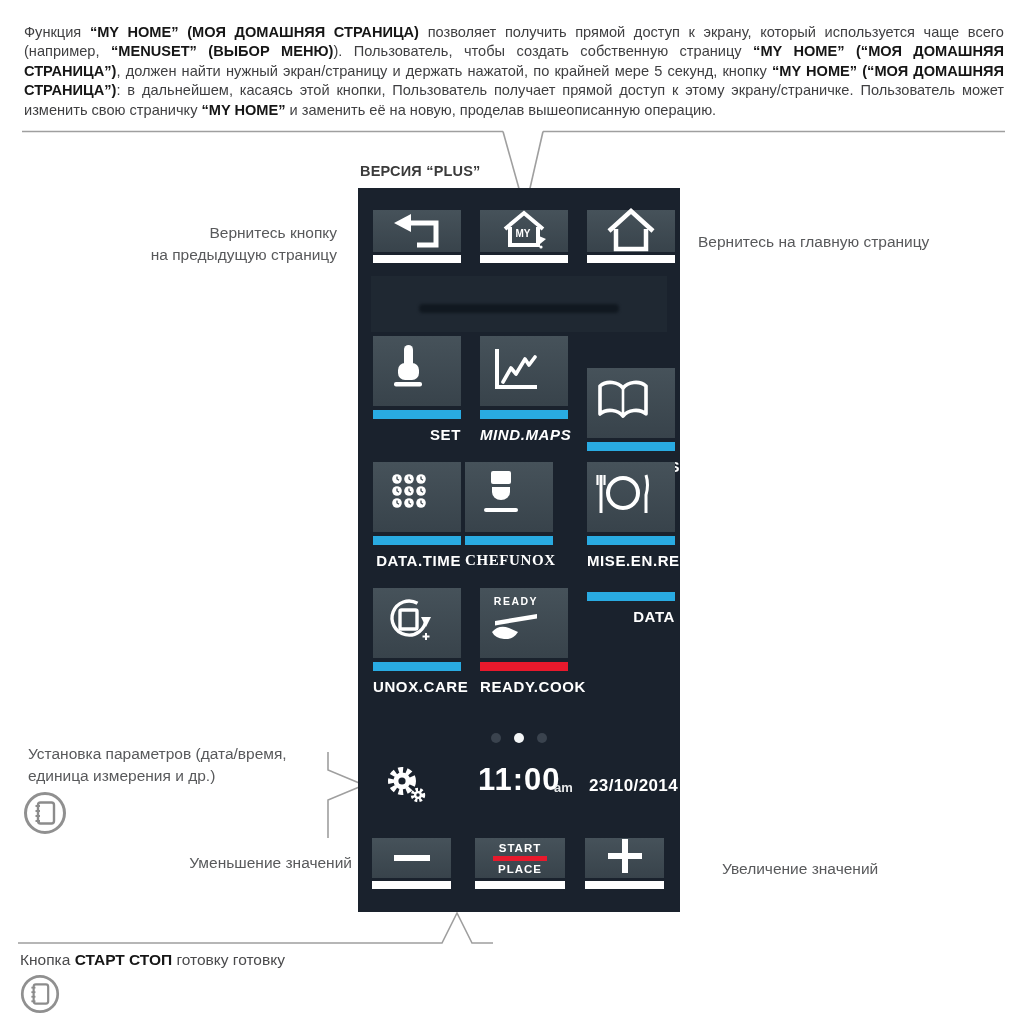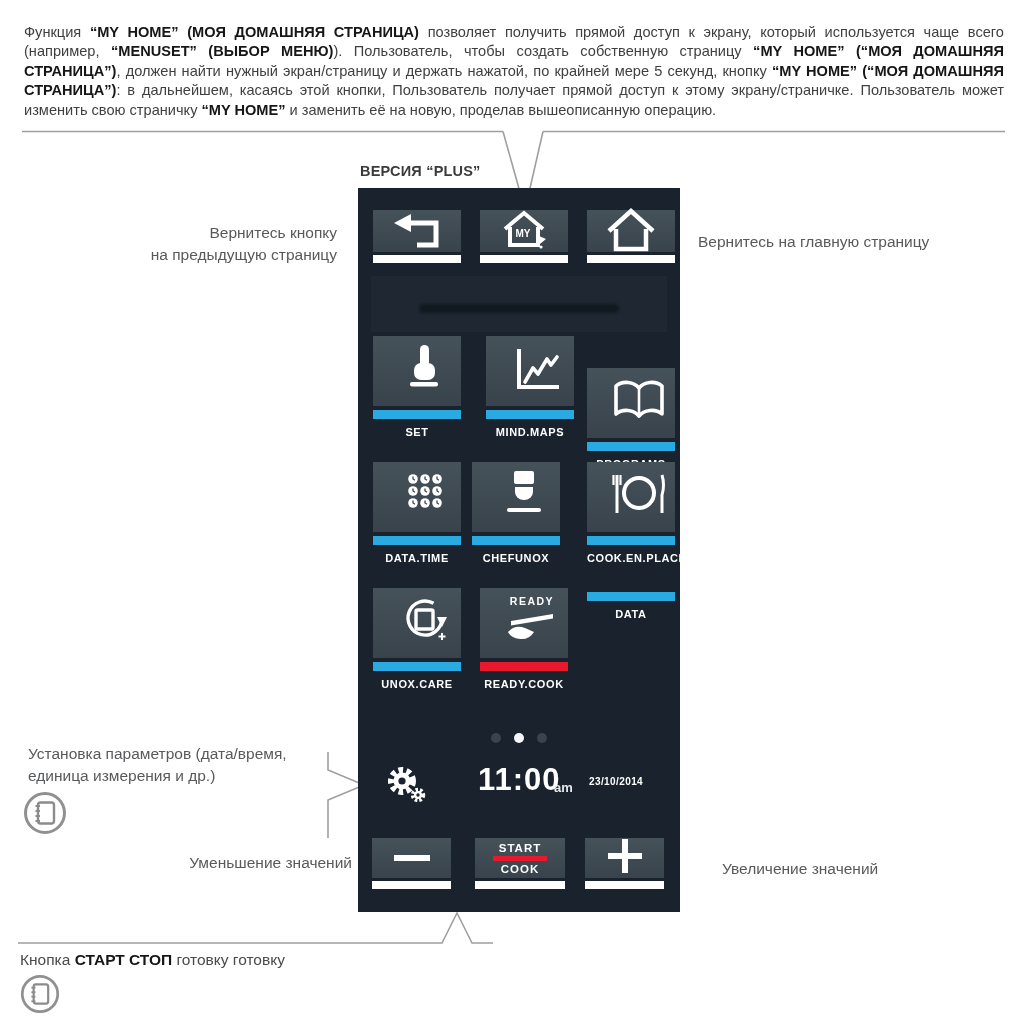--- a/index.html
+++ b/index.html
@@ -30,33 +30,33 @@
   .face{background:linear-gradient(180deg,#46525a 0%,#38434b 100%);}
   .navbtn,.ctrlbtn{position:absolute;width:88px;cursor:pointer;}
   .navbtn .face{height:42px;display:flex;align-items:center;justify-content:center;}
   .whitebar{height:8px;background:#fff;margin-top:3px;}
 
   .ghost{position:absolute;left:13px;top:88px;width:296px;height:56px;background:#1f2832;}
   .ghost-smudge{position:absolute;left:48px;top:28px;width:200px;height:9px;background:#0c131a;
                 opacity:.75;filter:blur(1.6px);border-radius:4px;}
 
   .tile{position:absolute;width:88px;cursor:pointer;}
-  .tile .face{height:70px;display:flex;align-items:center;justify-content:flex-end;}
+  .tile .face{height:70px;display:flex;align-items:center;justify-content:flex-start;}
   .tilebar{height:9px;margin-top:4px;}
-  .tilelabel{margin-top:7px;text-align:center;font-size:11px;font-weight:700;color:#fff;
+  .tilelabel{margin-top:7px;text-align:right;font-size:15px;font-weight:700;color:#fff;
              letter-spacing:.6px;white-space:nowrap;}
 
   .dots{position:absolute;left:0;top:545px;width:100%;display:flex;justify-content:center;gap:13px;}
   .dot{width:10px;height:10px;border-radius:50%;background:#3a434e;cursor:pointer;}
   .dot.active{background:#f4f6f7;}
 
   .gear{position:absolute;left:26px;top:576px;cursor:pointer;}
   .time{position:absolute;left:120px;top:574px;font-size:31px;font-weight:600;color:#fff;letter-spacing:1px;}
   .meridiem{position:absolute;left:196px;top:592px;font-size:13px;font-weight:600;color:#e8eaeb;}
-  .date{position:absolute;left:231px;top:588px;font-size:10px;font-weight:600;color:#fff;letter-spacing:.4px;}
+  .date{position:absolute;left:231px;top:588px;font-size:17px;font-weight:600;color:#fff;letter-spacing:.4px;}
 
   .ctrl-row{position:absolute;left:0;top:650px;width:100%;height:60px;}
   .ctrlbtn .face{height:40px;display:flex;flex-direction:column;align-items:center;justify-content:center;}
   .startstop-label{font-size:11.5px;font-weight:700;color:#fff;letter-spacing:1px;line-height:12px;}
   .redbar{width:54px;height:5px;margin:2px 0;}
 </style>
 </head>
 <body>
 
 <div id="page">
@@ -129,21 +129,21 @@
               <rect x="25" y="26" width="21" height="17" rx="7"></rect>
               <rect x="21" y="45" width="28" height="4.5" rx="2"></rect>
             </g>
           </svg>
         </span>
       </div>
       <div class="tilebar" style="background-color: rgb(41, 171, 226);"></div>
       <div class="tilelabel">SET</div>
     </div>
 
-    <div class="tile" style="left:128px;top:148px;">
+    <div class="tile" style="left:122px;top:148px;font-style:italic;">
       <div class="face">
         <span>
           <svg width="72" height="64" viewBox="0 0 72 64">
             <polyline points="17,12 17,50 57,50" stroke="#fff" stroke-width="4" fill="none"></polyline>
             <polyline points="23,45 31,31 36,37 45,22 49,28 55,20" stroke="#fff" stroke-width="3.6" fill="none" stroke-linejoin="round" stroke-linecap="round"></polyline>
           </svg>
         </span>
       </div>
       <div class="tilebar" style="background-color: rgb(41, 171, 226);"></div>
       <div class="tilelabel">MIND.MAPS</div>
@@ -181,21 +181,21 @@
             <use href="#mt-clk" x="24" y="40"></use>
               <use href="#mt-clk" x="36" y="40"></use>
               <use href="#mt-clk" x="48" y="40"></use>
           </svg>
         </span>
       </div>
       <div class="tilebar" style="background-color: rgb(41, 171, 226);"></div>
       <div class="tilelabel">DATA.TIME</div>
     </div>
 
-    <div class="tile" style="left:114px;top:274px;">
+    <div class="tile" style="left:107px;top:274px;font-family:Liberation Serif, serif;">
       <div class="face">
         <span>
           <svg width="72" height="64" viewBox="0 0 72 64">
             <g fill="#fff">
               <rect x="26" y="8" width="20" height="13" rx="2"></rect>
               <path d="M27,24 h18 v5 a9,8 0 0 1 -18,0 z"></path>
               <rect x="19" y="45" width="34" height="4" rx="2"></rect>
             </g>
           </svg>
         </span>
@@ -212,21 +212,21 @@
               <circle cx="36" cy="30" r="15" stroke-width="4"></circle>
               <line x1="14" y1="12" x2="14" y2="50" stroke-width="3"></line>
               <line x1="10.5" y1="12" x2="10.5" y2="22" stroke-width="2.2"></line>
               <line x1="17.5" y1="12" x2="17.5" y2="22" stroke-width="2.2"></line>
               <path d="M59,12 q3,10 0,20 V50" stroke-width="3"></path>
             </g>
           </svg>
         </span>
       </div>
       <div class="tilebar" style="background-color: rgb(41, 171, 226);"></div>
-      <div class="tilelabel">COOK.EN.PLACE</div>
+      <div class="tilelabel">MISE.EN.READY</div>
     </div>
 
     <div class="tile" style="left:15px;top:400px;">
       <div class="face">
         <span>
           <svg width="72" height="64" viewBox="0 0 72 64">
             <rect x="27" y="21" width="17" height="19" rx="1.5" stroke="#fff" stroke-width="3.4" fill="none"></rect>
             <path d="M44.5,14.3 A17,17 0 1 0 53,30" stroke="#fff" stroke-width="3.4" fill="none"></path>
             <polygon points="48,28 58,28 53,38" fill="#fff"></polygon>
             <g stroke="#fff" stroke-width="2">
@@ -290,21 +290,21 @@
               </svg>
           </span>
         </div>
         <div class="whitebar"></div>
       </div>
 
       <div class="ctrlbtn" style="left:117px;width:90px;">
         <div class="face">
           <div class="startstop-label">START</div>
           <div class="redbar" style="background-color: rgb(232, 25, 44);"></div>
-          <div class="startstop-label">COOK</div>
+          <div class="startstop-label">PLACE</div>
         </div>
         <div class="whitebar"></div>
       </div>
 
       <div class="ctrlbtn" style="left:227px;width:79px;">
         <div class="face">
           <span>
             <svg width="36" height="36" viewBox="0 0 36 36">
               <rect x="1" y="15" width="34" height="6" fill="#fff"></rect>
               <rect x="15" y="1" width="6" height="34" fill="#fff"></rect>

